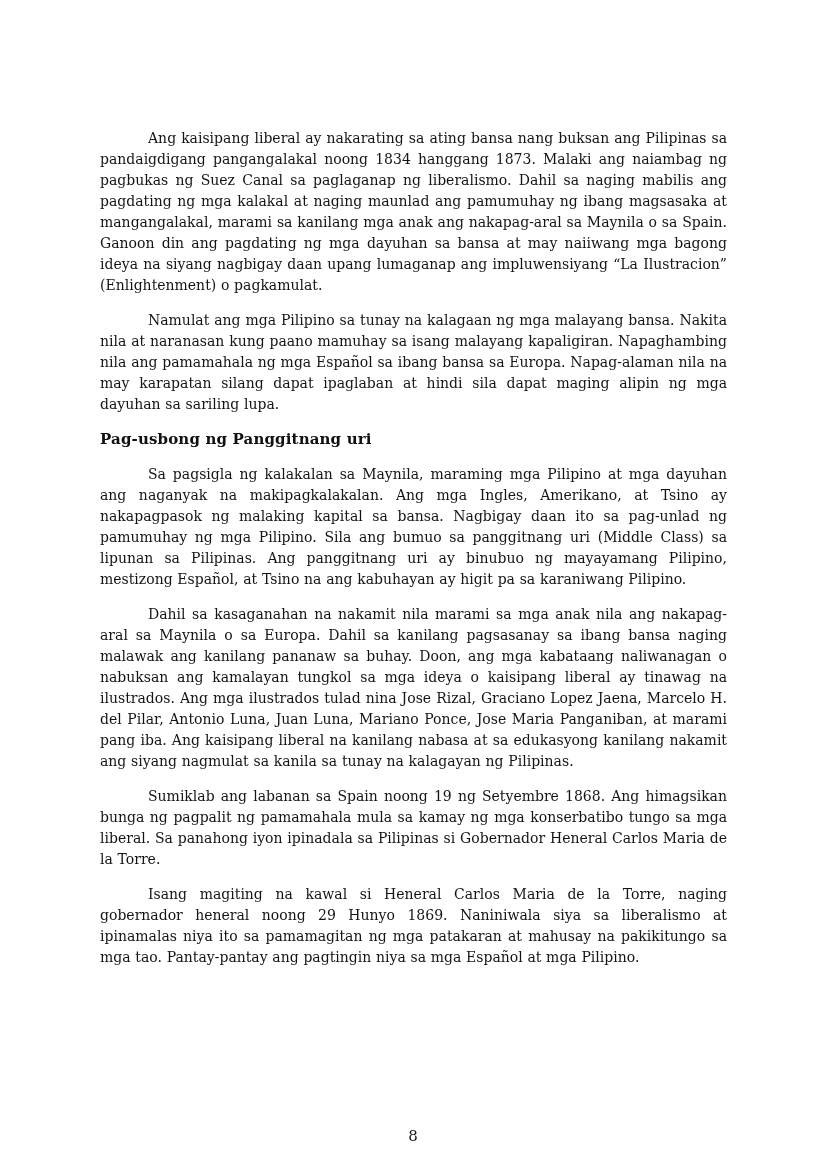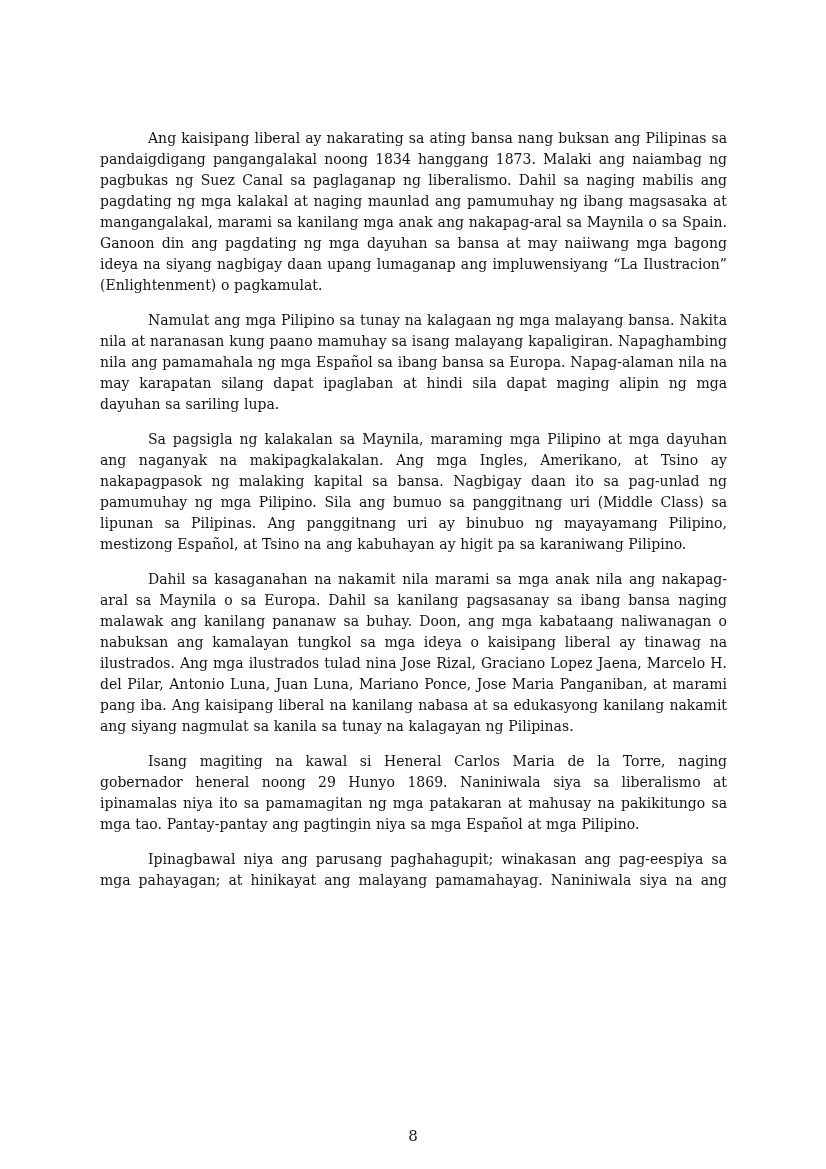--- a/index.html
+++ b/index.html
@@ -60,27 +60,28 @@
 </head>
 <body>
 
 <div class="page">
   <div class="page-body">
 
     <p class="para">Ang kaisipang liberal ay nakarating sa ating bansa nang buksan ang Pilipinas sa pandaigdigang pangangalakal noong 1834 hanggang 1873. Malaki ang naiambag ng pagbukas ng Suez Canal sa paglaganap ng liberalismo.  Dahil sa naging mabilis ang pagdating ng mga kalakal at naging maunlad ang pamumuhay ng ibang magsasaka at mangangalakal, marami sa kanilang mga anak ang nakapag-aral sa Maynila o sa Spain. Ganoon din ang pagdating ng mga dayuhan sa bansa at may naiiwang mga bagong ideya na siyang nagbigay daan upang lumaganap ang impluwensiyang “La Ilustracion” (Enlightenment) o pagkamulat.</p>
 
     <p class="para">Namulat ang mga Pilipino sa tunay na kalagaan ng mga malayang bansa. Nakita nila at naranasan kung paano mamuhay sa isang malayang kapaligiran. Napaghambing nila ang pamamahala ng mga Español sa ibang bansa sa Europa. Napag-alaman nila na may karapatan silang dapat ipaglaban at hindi sila dapat maging alipin ng mga dayuhan sa sariling lupa.</p>
 
+    <h2 class="heading">Pag-usbong ng Panggitnang uri</h2>
 
     <p class="para">Sa pagsigla ng kalakalan sa Maynila, maraming mga Pilipino at mga dayuhan ang naganyak na makipagkalakalan. Ang mga Ingles, Amerikano, at Tsino ay nakapagpasok ng malaking kapital sa bansa. Nagbigay daan ito sa pag-unlad ng pamumuhay ng mga Pilipino. Sila ang bumuo sa panggitnang uri (Middle Class) sa lipunan sa Pilipinas. Ang panggitnang uri ay binubuo ng mayayamang Pilipino, mestizong Español, at Tsino na ang kabuhayan ay higit pa sa karaniwang Pilipino.</p>
 
     <p class="para">Dahil sa kasaganahan na nakamit nila marami sa mga anak nila ang nakapag-aral sa Maynila o sa Europa. Dahil sa kanilang pagsasanay sa ibang bansa naging malawak ang kanilang pananaw sa buhay. Doon, ang mga kabataang naliwanagan o nabuksan ang kamalayan tungkol sa mga ideya o kaisipang liberal ay tinawag na ilustrados. Ang mga ilustrados tulad nina Jose Rizal, Graciano Lopez Jaena, Marcelo H. del Pilar, Antonio Luna, Juan Luna, Mariano Ponce, Jose Maria Panganiban, at marami pang iba. Ang kaisipang liberal na kanilang nabasa at sa edukasyong kanilang nakamit ang siyang nagmulat sa kanila sa tunay na kalagayan ng Pilipinas.</p>
 
 
+    <p class="para">Sumiklab ang labanan sa Spain noong 19 ng Setyembre 1868. Ang himagsikan bunga ng pagpalit ng pamamahala mula sa kamay ng mga konserbatibo tungo sa mga liberal. Sa panahong iyon ipinadala sa Pilipinas si Gobernador Heneral Carlos Maria de la Torre.</p>
 
     <p class="para">Isang magiting na kawal si Heneral Carlos Maria de la Torre, naging gobernador heneral noong 29 Hunyo 1869.  Naniniwala siya sa liberalismo at ipinamalas niya ito sa pamamagitan ng mga patakaran at mahusay na pakikitungo sa mga tao. Pantay-pantay ang pagtingin niya sa mga Español at mga Pilipino.</p>
 
-    <p class="para continues">Ipinagbawal niya ang parusang paghahagupit; winakasan ang pag-eespiya sa mga pahayagan; at hinikayat ang malayang pamamahayag. Naniniwala siya na ang</p>
 
   </div>
 
   <div class="page-number">8</div>
 </div>
 
 </body></html>

